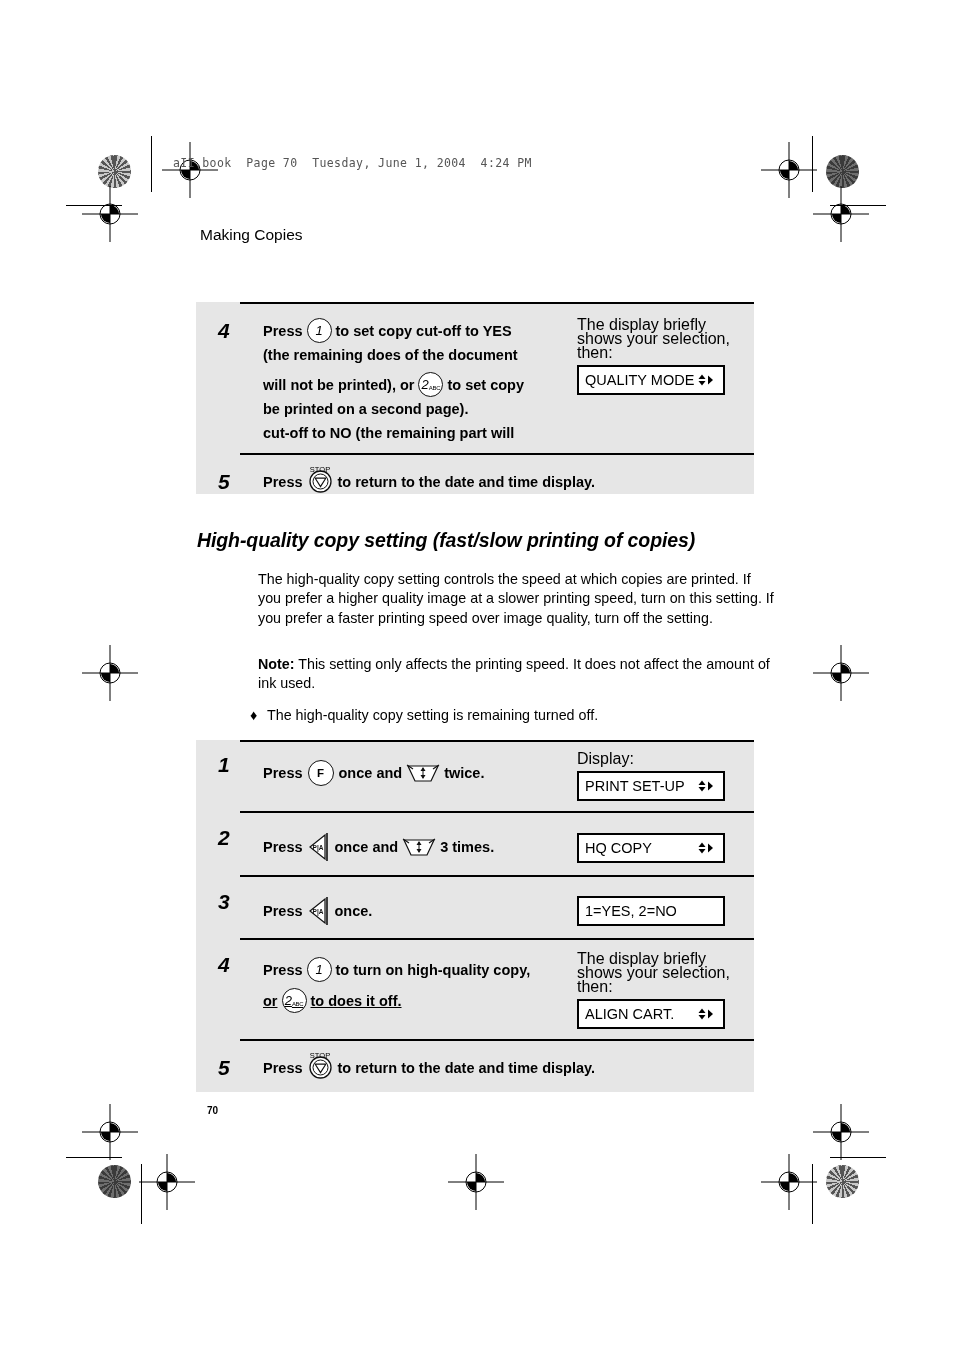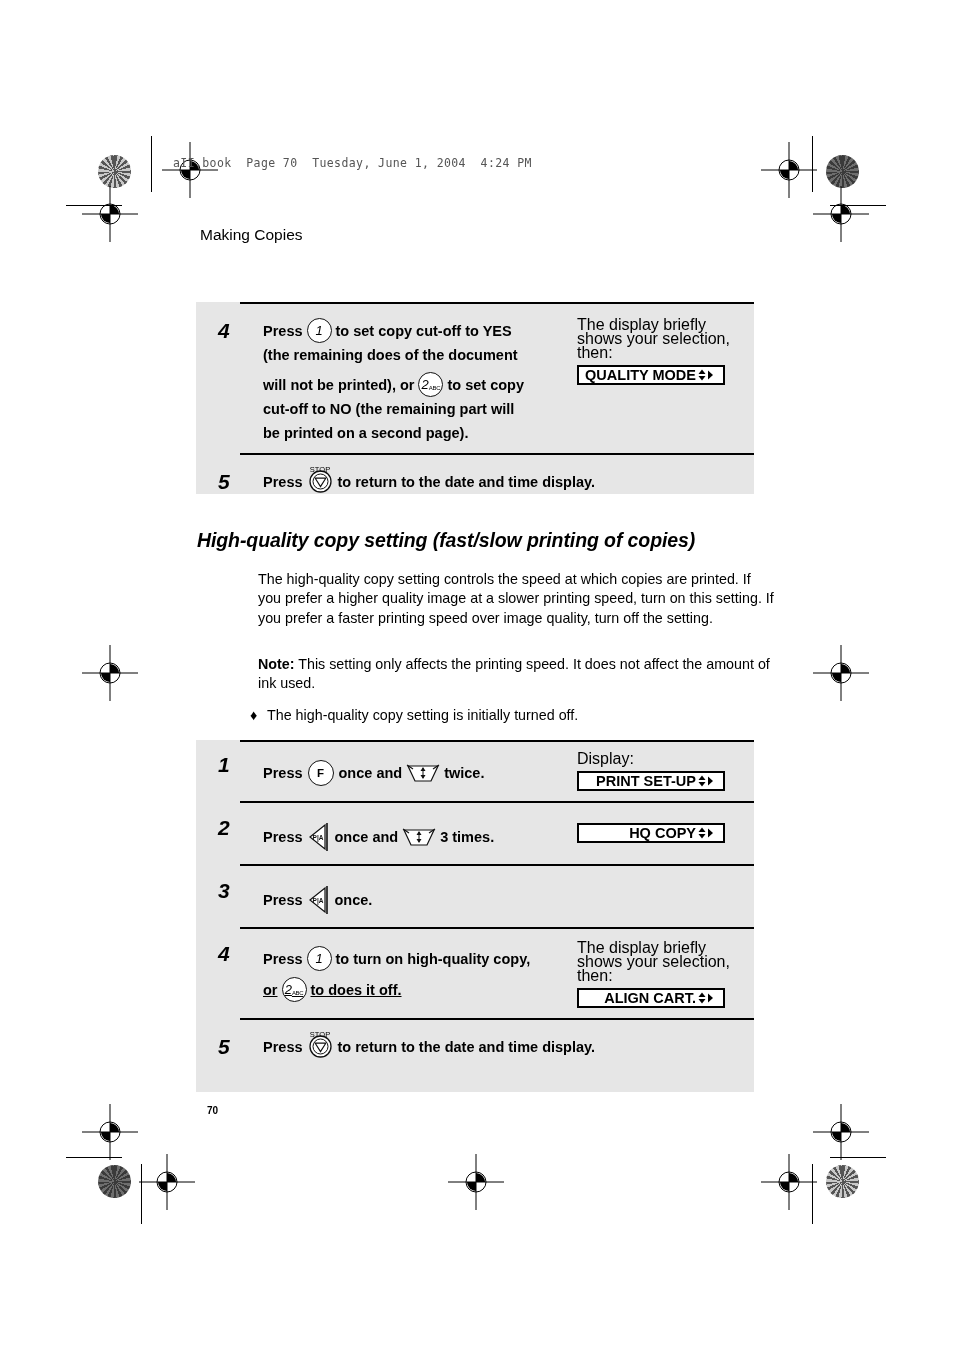--- a/index.html
+++ b/index.html
@@ -109,29 +109,28 @@
     font-size: 16px;
     font-weight: normal;
     line-height: 14px;
     margin-bottom: 5px;
   }
 
   
   .lcd {
     border: 2px solid #000;
     background: #ffffff;
-    height: 20px;
+    height: 30px;
     display: flex;
     align-items: center;
     padding: 0 7px 0 6px;
     box-sizing: border-box;
     font-size: 14.5px;
-    font-weight: bold;
+    font-weight: normal;
     width: 148px;
-    text-align: right;
   }
   .lcd .lcd-text { flex: 1 1 auto; white-space: nowrap; }
   .lcd .lcd-arrows { flex: none; display: flex; align-items: center; }
 
   
   .key {
     display: inline-flex;
     align-items: center;
     justify-content: center;
     flex: none;
@@ -357,24 +356,24 @@
       </div>
       <div class="line" style="margin-top:5px;">
         <span>will not be printed), or</span>
         <span class="key key-num">
           <span>2</span>
             <span class="sub">ABC</span>
         </span>
         <span>to set copy</span>
       </div>
       <div class="line">
+        <span>be printed on a second page).</span>
+      </div>
+      <div class="line">
         <span>cut-off to NO (the remaining part will</span>
-      </div>
-      <div class="line">
-        <span>be printed on a second page).</span>
       </div>
     </div>
     <div class="step-side">
       <div class="side-caption">The display briefly shows your selection, then:</div>
       <div class="lcd">
         <span class="lcd-text">QUALITY MODE</span>
         <span class="lcd-arrows">
           <svg width="20" height="20" viewBox="0 0 20 20">
             <path d="M6 9 L2.5 9 L6 4.5 L9.5 9 Z" fill="#000"></path>
             <path d="M6 11 L2.5 11 L6 15.5 L9.5 11 Z" fill="#000"></path>
@@ -409,21 +408,21 @@
 
 <div class="body-text" id="para-intro">The high-quality copy setting controls the speed at which copies are printed. If you prefer a higher quality image at a slower printing speed, turn on this setting. If you prefer a faster printing speed over image quality, turn off the setting.</div>
 
 <div class="body-text" id="para-note">
   <span style="font-weight:bold;">Note:</span><span> This setting only affects the printing speed. It does not affect the amount of ink used.</span>
 </div>
 
 <div class="body-text" id="bullet-initial">
   <div class="bullet-row">
     <span class="bullet-mark">♦</span>
-    <span>The high-quality copy setting is initially turned off.</span>
+    <span>The high-quality copy setting is remaining turned off.</span>
   </div>
 </div>
 
 <div class="proc-box" id="proc-box-2">
 
   <div class="step-row" style="padding-top:12px; padding-bottom:10px;">
     <div class="step-divider"></div>
     <div class="step-num">1</div>
     <div class="step-body" style="padding-top:8px;">
       <div class="line">
@@ -510,20 +509,25 @@
         <span class="key key-start">
           <svg width="24" height="30" viewBox="0 0 24 30">
             <path d="M3 15 L18 3 L18 27 Z" fill="#fff" stroke="#111" stroke-width="1.2"></path>
             <line x1="20" y1="1" x2="20" y2="29" stroke="#111" stroke-width="1.6"></line>
             <text x="11" y="18" font-size="6.5" font-family="Liberation Sans, sans-serif" fill="#111" text-anchor="middle">P|A</text>
           </svg>
         </span>
         <span>once.</span>
       </div>
     </div>
+    <div class="step-side" style="padding-top:7px;">
+      <div class="lcd">
+        <span class="lcd-text">1=YES, 2=NO</span>
+      </div>
+    </div>
   </div>
 
   <div class="step-row" style="padding-top:14px; padding-bottom:10px;">
     <div class="step-divider"></div>
     <div class="step-num">4</div>
     <div class="step-body" style="padding-top:5px;">
       <div class="line">
         <span>Press</span>
         <span class="key key-num">
           <span>1</span>

